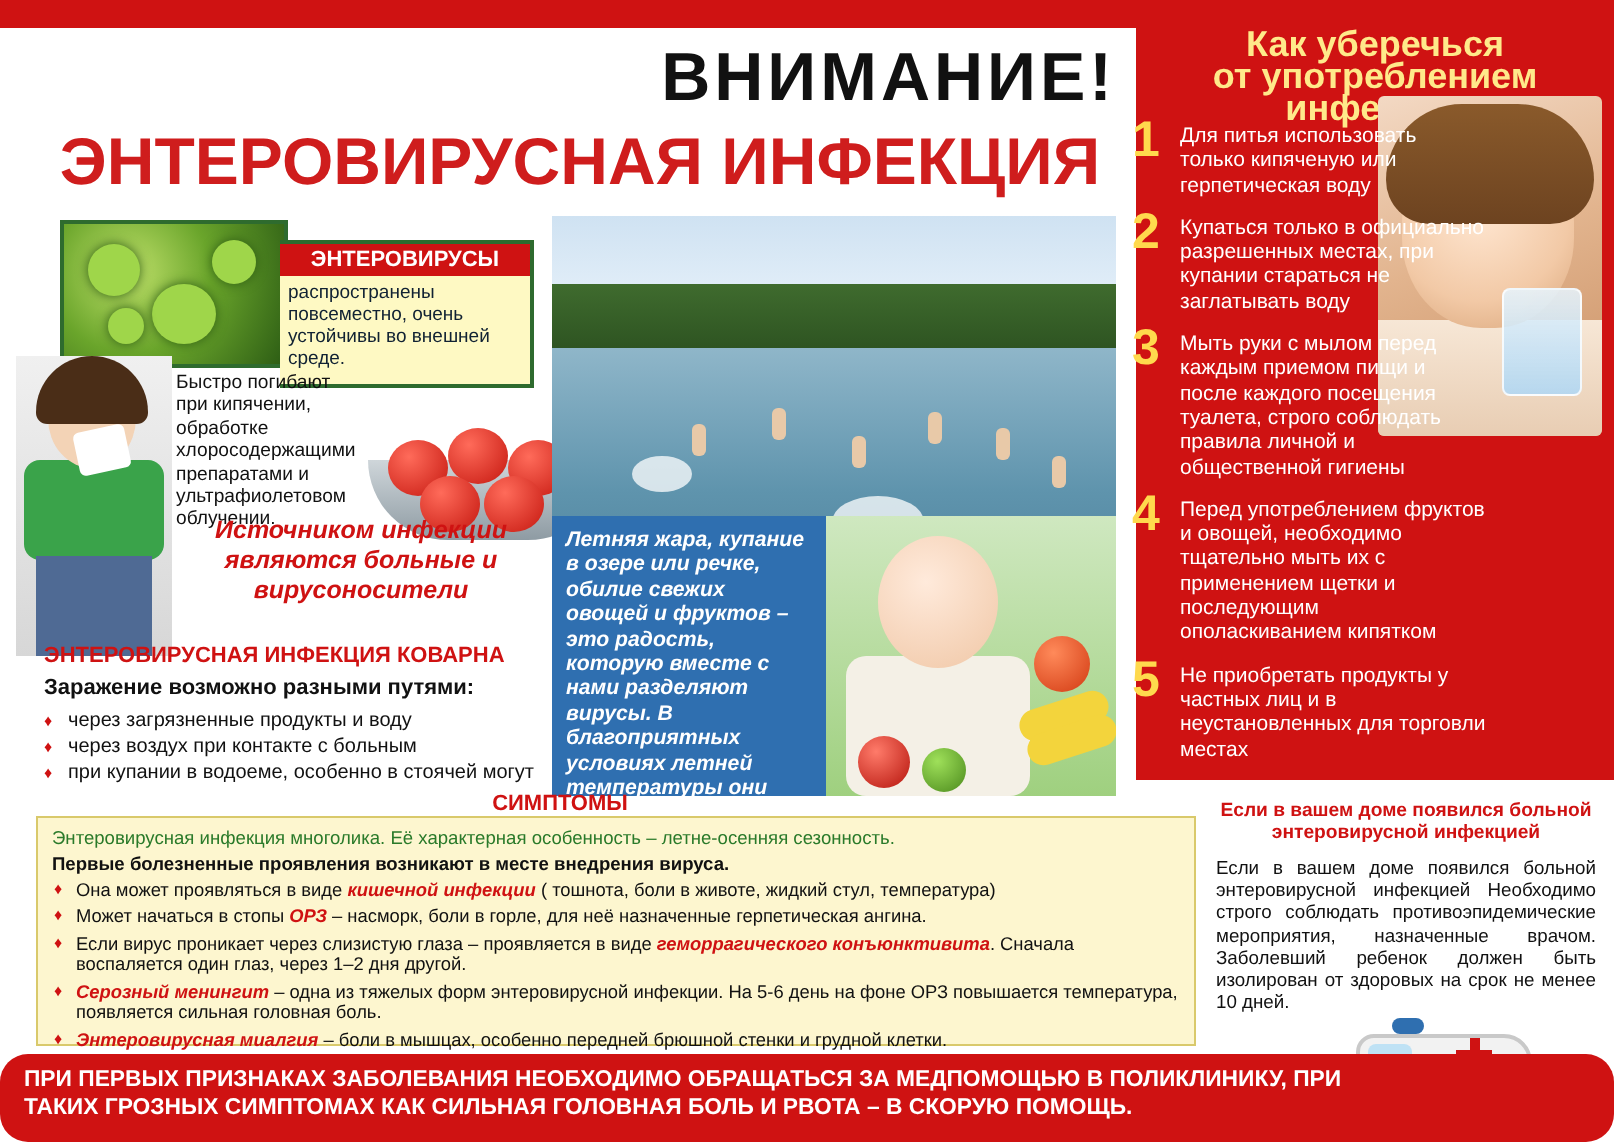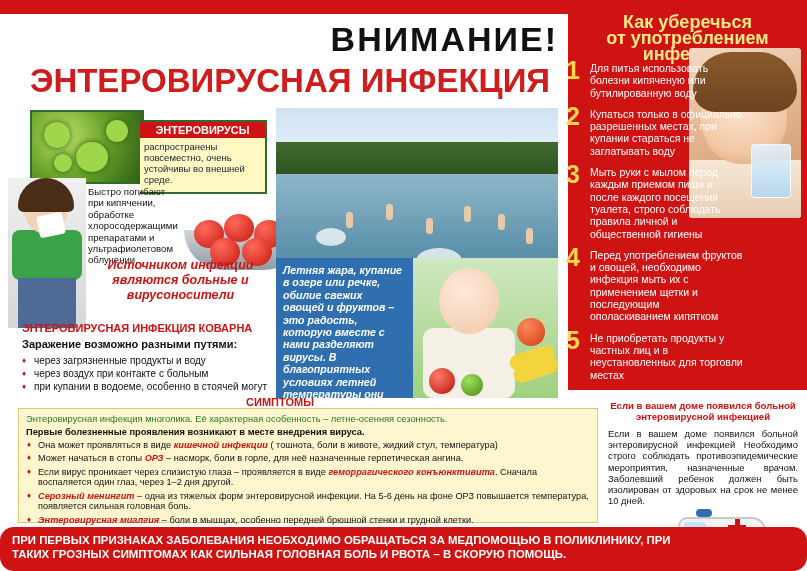--- a/index.html
+++ b/index.html
@@ -199,33 +199,33 @@
   <div class="right-photo">
     <div class="kid-body"></div>
     <div class="kid-face"></div>
     <div class="kid-hair"></div>
     <div class="kid-glass"></div>
   </div>
 
   <div class="tips">
     <div class="tip">
       <span class="num">1</span>
-      <span>Для питья использовать болезни кипяченую или бутилированную воду</span>
+      <span>Для питья использовать только кипяченую или герпетическая воду</span>
     </div>
     <div class="tip">
       <span class="num">2</span>
       <span>Купаться только в официально разрешенных местах, при купании стараться не заглатывать воду</span>
     </div>
     <div class="tip">
       <span class="num">3</span>
       <span>Мыть руки с мылом перед каждым приемом пищи и после каждого посещения туалета, строго соблюдать правила личной и общественной гигиены</span>
     </div>
     <div class="tip">
       <span class="num">4</span>
-      <span>Перед употреблением фруктов и овощей, необходимо инфекция мыть их с применением щетки и последующим ополаскиванием кипятком</span>
+      <span>Перед употреблением фруктов и овощей, необходимо тщательно мыть их с применением щетки и последующим ополаскиванием кипятком</span>
     </div>
     <div class="tip">
       <span class="num">5</span>
       <span>Не приобретать продукты у частных лиц и в неустановленных для торговли местах</span>
     </div>
   </div>
 
   <div class="ev-photo">
     <div class="blob" style="left:12px;top:10px;width:26px;height:26px;"></div>
     <div class="blob" style="left:44px;top:30px;width:32px;height:30px;"></div>

